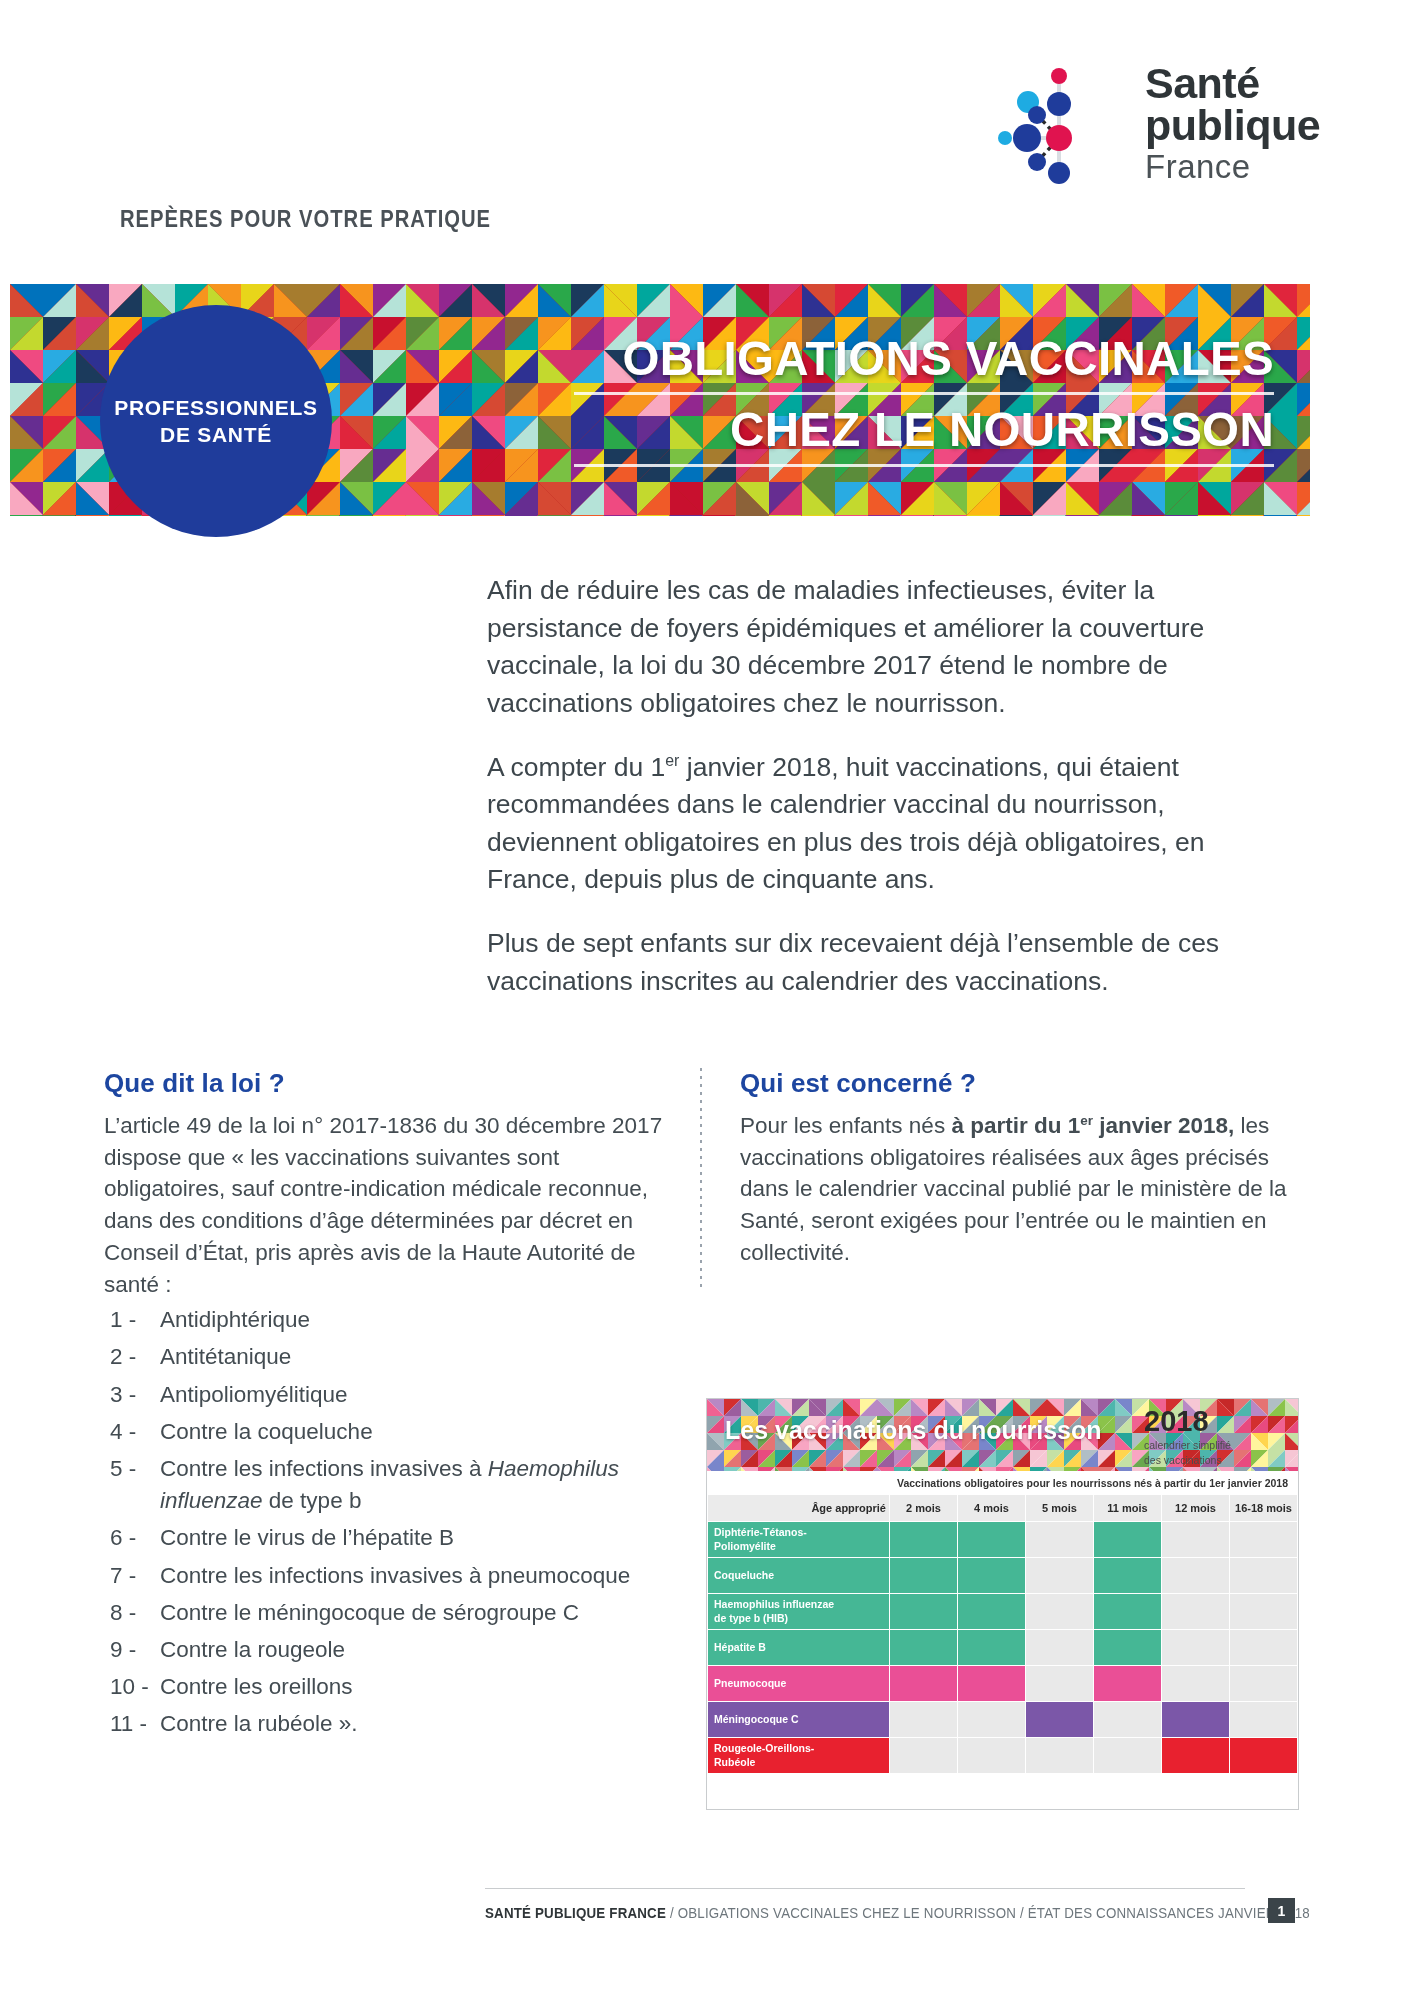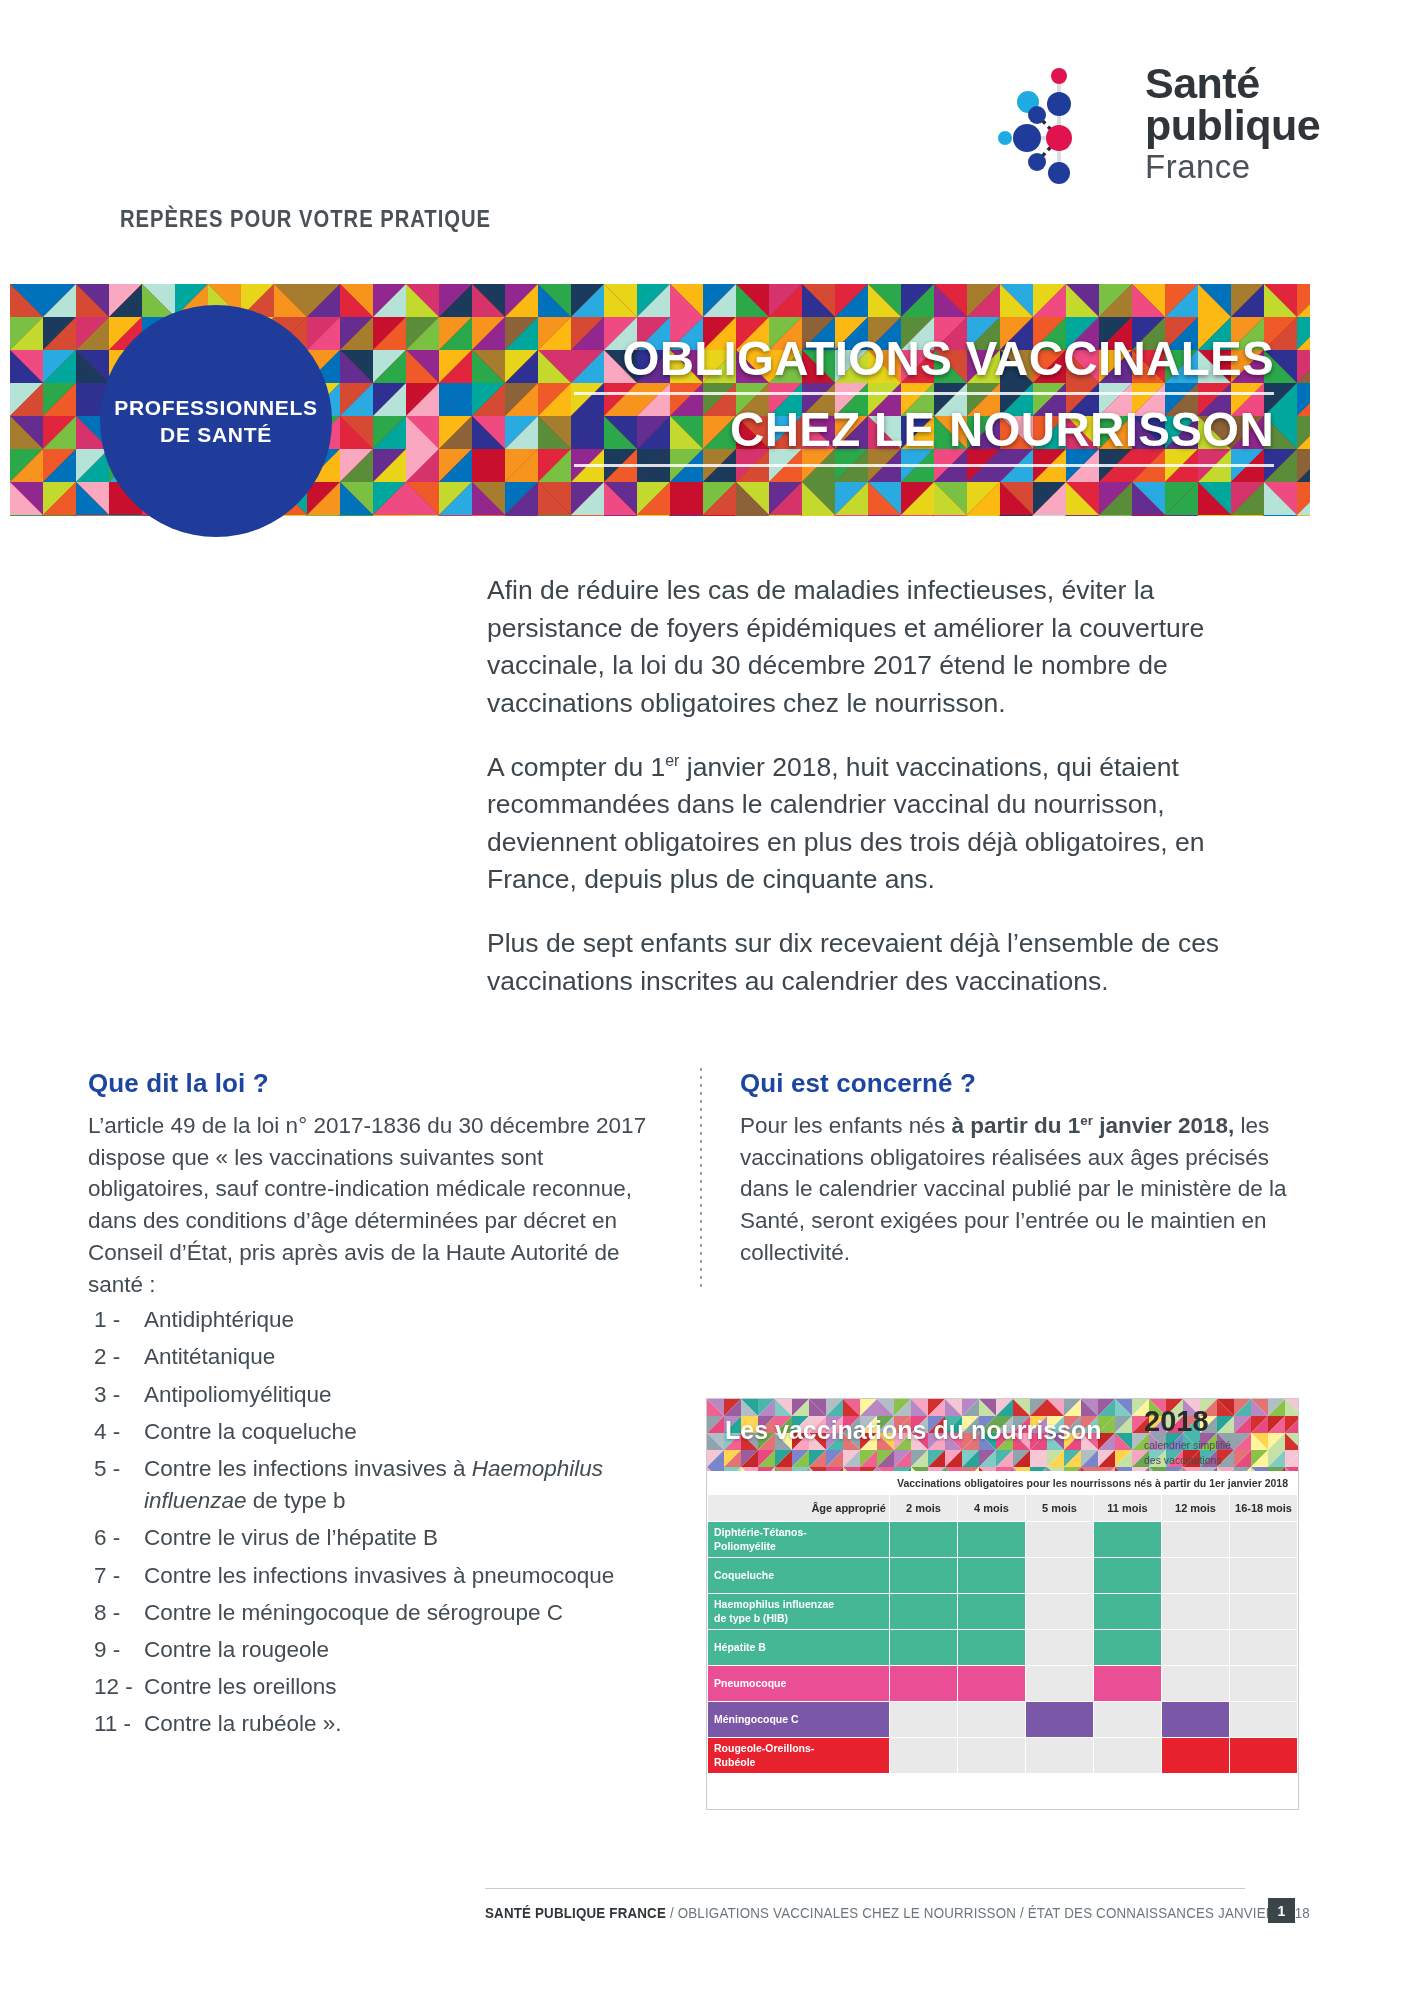--- a/index.html
+++ b/index.html
@@ -61,21 +61,21 @@
 
   
   .intro{position:absolute;left:487px;top:572px;width:810px;}
   .intro p{
     margin:0 0 26px 0;font-size:26.5px;line-height:1.42;color:#3d464c;
   }
   .intro p:last-child{margin-bottom:0;}
   sup{font-size:.6em;vertical-align:super;}
 
   
-  .colL{position:absolute;left:88px;top:1068px;width:560px;}
+  .colL{position:absolute;left:104px;top:1068px;width:560px;}
   .colR{position:absolute;left:740px;top:1068px;width:560px;}
   .divider{position:absolute;left:700px;top:1068px;width:2px;height:222px;
     background:repeating-linear-gradient(to bottom,#9aa3ad 0 3px,transparent 3px 8px);}
 
   h2.sect{
     margin:0 0 11px 0;font-size:26px;font-weight:bold;color:#1d46a0;letter-spacing:.1px;
   }
   .body-txt{font-size:22.5px;line-height:1.41;color:#434c52;margin:0;}
   ol.vacc{list-style:none;margin:4px 0 0 0;padding:0;}
   ol.vacc li{
@@ -1038,21 +1038,21 @@
     <ol class="vacc" id="vacc-list">
         <li><span class="num">1 -</span><span>Antidiphtérique</span></li>
         <li><span class="num">2 -</span><span>Antitétanique</span></li>
         <li><span class="num">3 -</span><span>Antipoliomyélitique</span></li>
         <li><span class="num">4 -</span><span>Contre la coqueluche</span></li>
         <li><span class="num">5 -</span><span>Contre les  infections invasives à </span><i>Haemophilus influenzae</i><span> de type b</span></li>
         <li><span class="num">6 -</span><span>Contre le virus de l’hépatite B</span></li>
         <li><span class="num">7 -</span><span>Contre les infections invasives à pneumocoque</span></li>
         <li><span class="num">8 -</span><span>Contre le méningocoque de sérogroupe C</span></li>
         <li><span class="num">9 -</span><span>Contre la rougeole</span></li>
-        <li><span class="num">12 -</span><span>Contre les oreillons</span></li>
+        <li><span class="num">10 -</span><span>Contre les oreillons</span></li>
         <li><span class="num">11 -</span><span>Contre la rubéole ».</span></li>
       </ol>
   </div>
 
   <div class="colR">
     <h2 class="sect">Qui est concerné ?</h2>
     <p class="body-txt"><span>Pour les enfants nés </span><b><span>à partir du 1</span><sup>er</sup><span> janvier 2018,</span></b><span> les vaccinations obligatoires réalisées aux âges précisés dans le calendrier vaccinal publié par le ministère de la Santé, seront exigées pour l’entrée ou le maintien en collectivité.</span></p>
   </div>
 
   <div class="calwrap">

